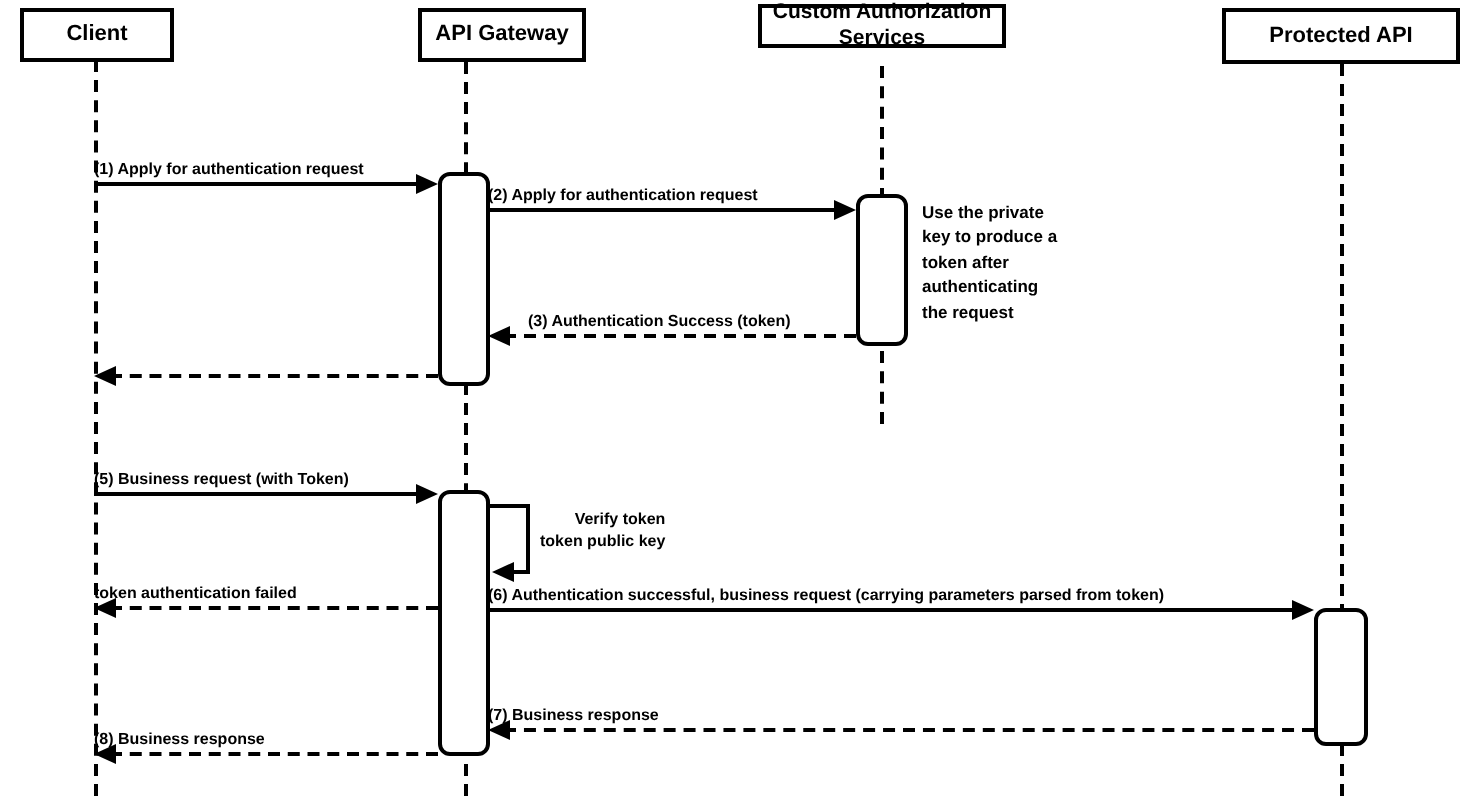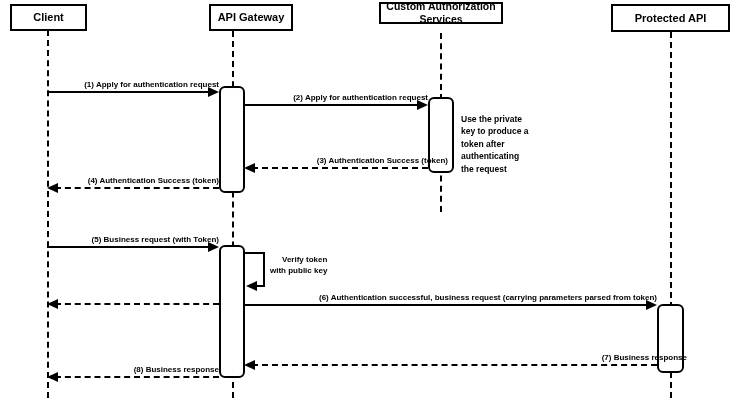--- a/index.html
+++ b/index.html
@@ -37,21 +37,21 @@
   .vline-solid{position:absolute;width:0;border-left:2px solid #000000;}
   .arrow-r{position:absolute;width:0;height:0;
     border-top:5px solid transparent;border-bottom:5px solid transparent;
     border-left:11px solid #000000;}
   .arrow-l{position:absolute;width:0;height:0;
     border-top:5px solid transparent;border-bottom:5px solid transparent;
     border-right:11px solid #000000;}
   .msg-label{
     position:absolute;
     font-size:8px;font-weight:bold;
-    white-space:nowrap;text-align:right;
+    white-space:nowrap;text-align:left;
   }
   .note{
     position:absolute;
     font-size:8.5px;font-weight:bold;line-height:12.4px;
     text-align:left;
   }
   .self-label{
     position:absolute;
     font-size:8px;font-weight:bold;line-height:10.5px;
     text-align:right;white-space:nowrap;
@@ -87,57 +87,57 @@
   <div class="activation" style="left:657px;top:304px;width:27px;height:69px;"></div>
 
   <div class="msg-label" style="left:47px;top:80px;width:172px;">(1) Apply for authentication request</div>
   <div class="mline-solid" style="left:47px;top:91px;width:165px;"></div>
   <div class="arrow-r" style="left:208px;top:87px;"></div>
 
   <div class="msg-label" style="left:244px;top:93px;width:184px;">(2) Apply for authentication request</div>
   <div class="mline-solid" style="left:244px;top:104px;width:177px;"></div>
   <div class="arrow-r" style="left:417px;top:100px;"></div>
 
-  <div class="note" style="left:461px;top:113px;width:80px;">
+  <div class="note" style="left:461px;top:100px;width:80px;">
     <div>Use the private</div>
     <div>key to produce a</div>
     <div>token after</div>
     <div>authenticating</div>
     <div>the request</div>
   </div>
 
   <div class="msg-label" style="left:244px;top:156px;width:184px;margin-left:20px;">(3) Authentication Success (token)</div>
   <div class="mline-dashed" style="left:252px;top:167px;width:176px;"></div>
   <div class="arrow-l" style="left:244px;top:163px;"></div>
 
-  <div class="msg-label" style="left:47px;top:176px;width:172px;">(4) Authentication Success (token)</div>
   <div class="mline-dashed" style="left:55px;top:187px;width:164px;"></div>
   <div class="arrow-l" style="left:47px;top:183px;"></div>
 
   <div class="msg-label" style="left:47px;top:235px;width:172px;">(5) Business request (with Token)</div>
   <div class="mline-solid" style="left:47px;top:246px;width:165px;"></div>
   <div class="arrow-r" style="left:208px;top:242px;"></div>
 
   <div class="mline-solid" style="left:244px;top:252px;width:21px;"></div>
   <div class="vline-solid" style="left:263px;top:252px;height:34px;"></div>
   <div class="mline-solid" style="left:255px;top:285px;width:10px;"></div>
   <div class="arrow-l" style="left:246px;top:281px;"></div>
   <div class="self-label" style="left:270px;top:255px;">
     <div>Verify token</div>
-    <div>with public key</div>
+    <div>token public key</div>
   </div>
 
+  <div class="msg-label" style="left:47px;top:292px;width:172px;">token authentication failed</div>
   <div class="mline-dashed" style="left:55px;top:303px;width:164px;"></div>
   <div class="arrow-l" style="left:47px;top:299px;"></div>
 
   <div class="msg-label" style="left:244px;top:293px;width:413px;">(6) Authentication successful, business request (carrying parameters parsed from token)</div>
   <div class="mline-solid" style="left:244px;top:304px;width:406px;"></div>
   <div class="arrow-r" style="left:646px;top:300px;"></div>
 
-  <div class="msg-label" style="left:244px;top:353px;width:413px;padding-left:30px;">(7) Business response</div>
+  <div class="msg-label" style="left:244px;top:353px;width:413px;">(7) Business response</div>
   <div class="mline-dashed" style="left:252px;top:364px;width:405px;"></div>
   <div class="arrow-l" style="left:244px;top:360px;"></div>
 
   <div class="msg-label" style="left:47px;top:365px;width:172px;">(8) Business response</div>
   <div class="mline-dashed" style="left:55px;top:376px;width:164px;"></div>
   <div class="arrow-l" style="left:47px;top:372px;"></div>
 
 </div>
 
 </body></html>

